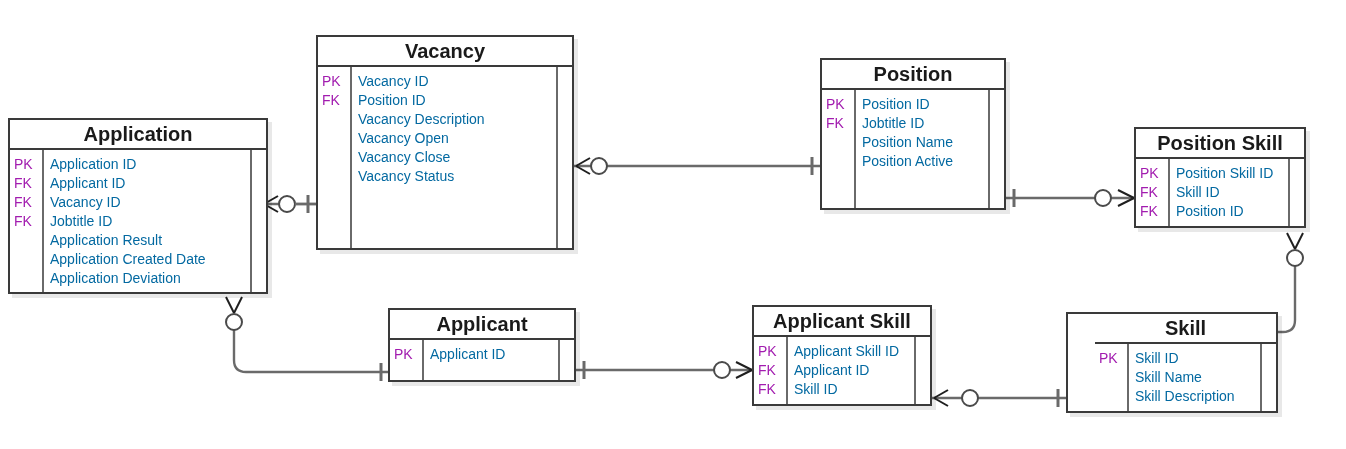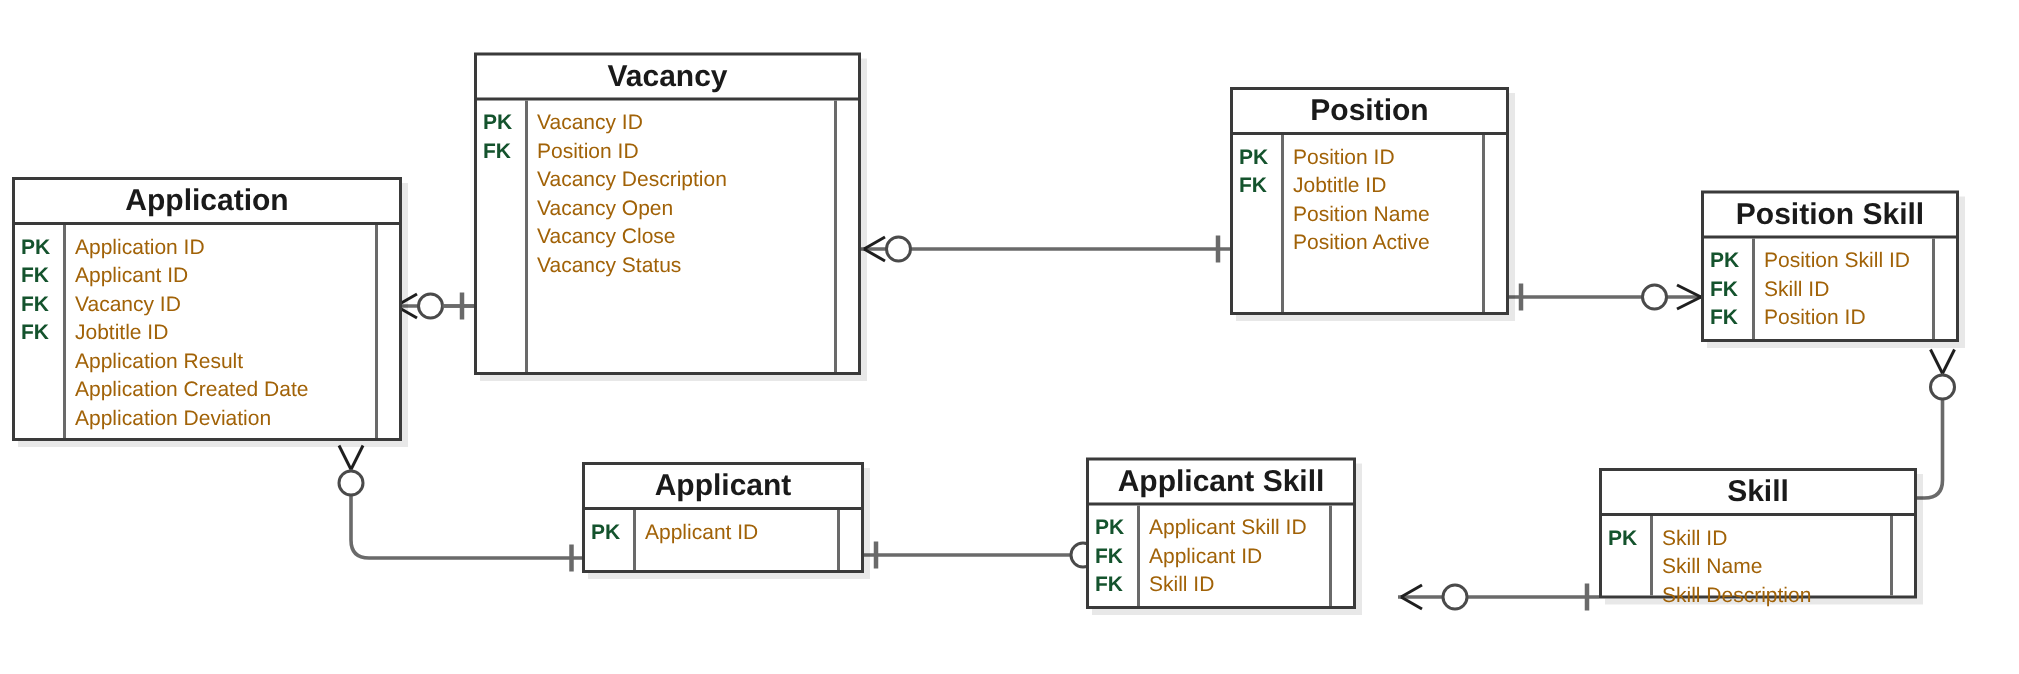--- a/index.html
+++ b/index.html
@@ -53,24 +53,24 @@
     border-right:2px solid #6a6a6a;
   }
   .col-tail{
     box-sizing:border-box;
     width:14px;
     flex:0 0 14px;
   }
   .krow,.arow{
     font-size:14px;
     line-height:19px;
-    color:#a16207;
+    color:#0369a1;
     white-space:nowrap;
   }
-  .krow{color:#14532d;font-weight:bold;}
+  .krow{color:#a21caf;}
 </style>
 </head>
 <body>
 
 <div id="canvas">
 
   <svg id="edges" viewBox="0 0 1346 449" xmlns="http://www.w3.org/2000/svg">
     <g fill="none" stroke="#6a6a6a" stroke-width="2.4">
 
       <line x1="264" y1="204" x2="316" y2="204"></line>
@@ -220,37 +220,37 @@
       <div class="ent-body">
         <div class="col-key">
           <div class="krow">PK</div>
         </div>
         <div class="col-attr">
           <div class="arow">Applicant ID</div>
         </div>
         <div class="col-tail"></div>
       </div>
     </div>
-    <div class="entity" style="left: 724px; top: 305px; width: 180px; height: 101px;">
+    <div class="entity" style="left: 752px; top: 305px; width: 180px; height: 101px;">
       <div class="ent-title">Applicant Skill</div>
       <div class="ent-body">
         <div class="col-key">
           <div class="krow">PK</div>
           <div class="krow">FK</div>
           <div class="krow">FK</div>
         </div>
         <div class="col-attr">
           <div class="arow">Applicant Skill ID</div>
           <div class="arow">Applicant ID</div>
           <div class="arow">Skill ID</div>
         </div>
         <div class="col-tail"></div>
       </div>
     </div>
-    <div class="entity" style="left: 1066px; top: 312px; width: 212px; height: 87px;">
+    <div class="entity" style="left: 1066px; top: 312px; width: 212px; height: 101px; padding-left: 27px;">
       <div class="ent-title">Skill</div>
       <div class="ent-body">
         <div class="col-key">
           <div class="krow">PK</div>
           <div class="krow">&nbsp;</div>
           <div class="krow">&nbsp;</div>
         </div>
         <div class="col-attr">
           <div class="arow">Skill ID</div>
           <div class="arow">Skill Name</div>

